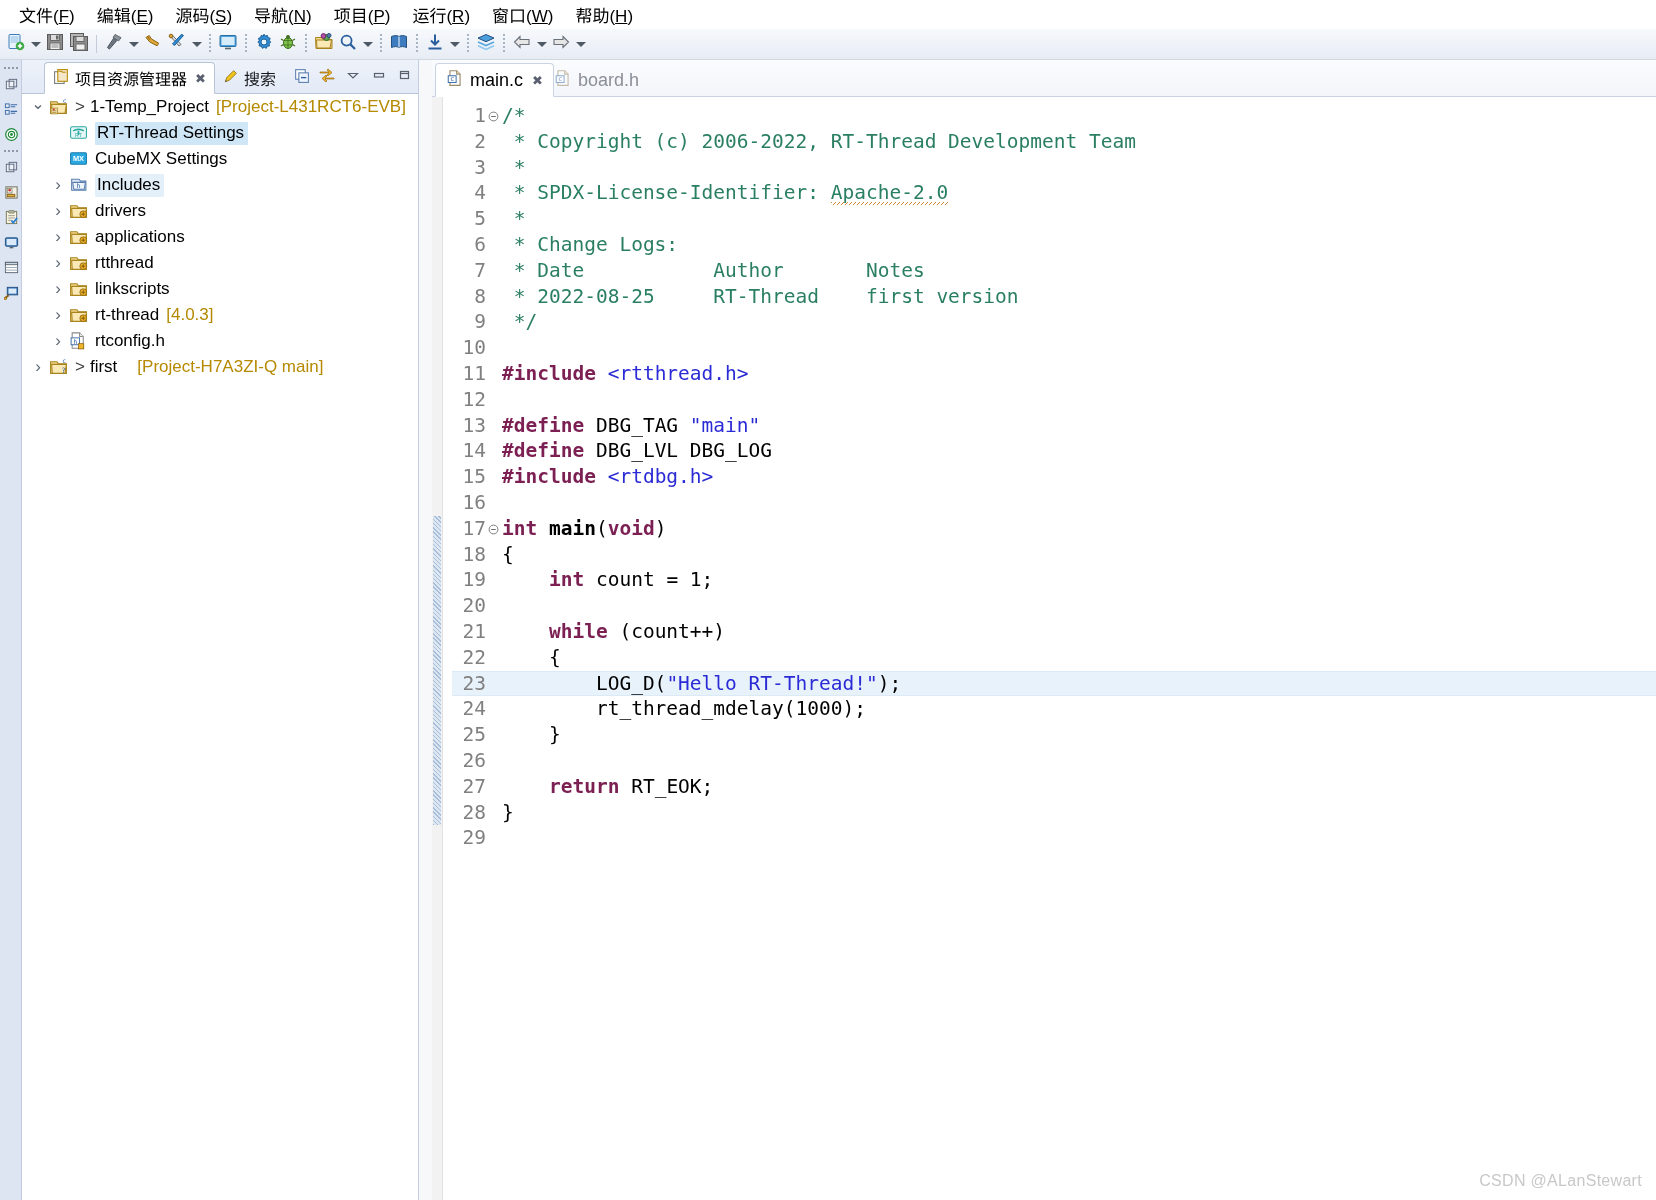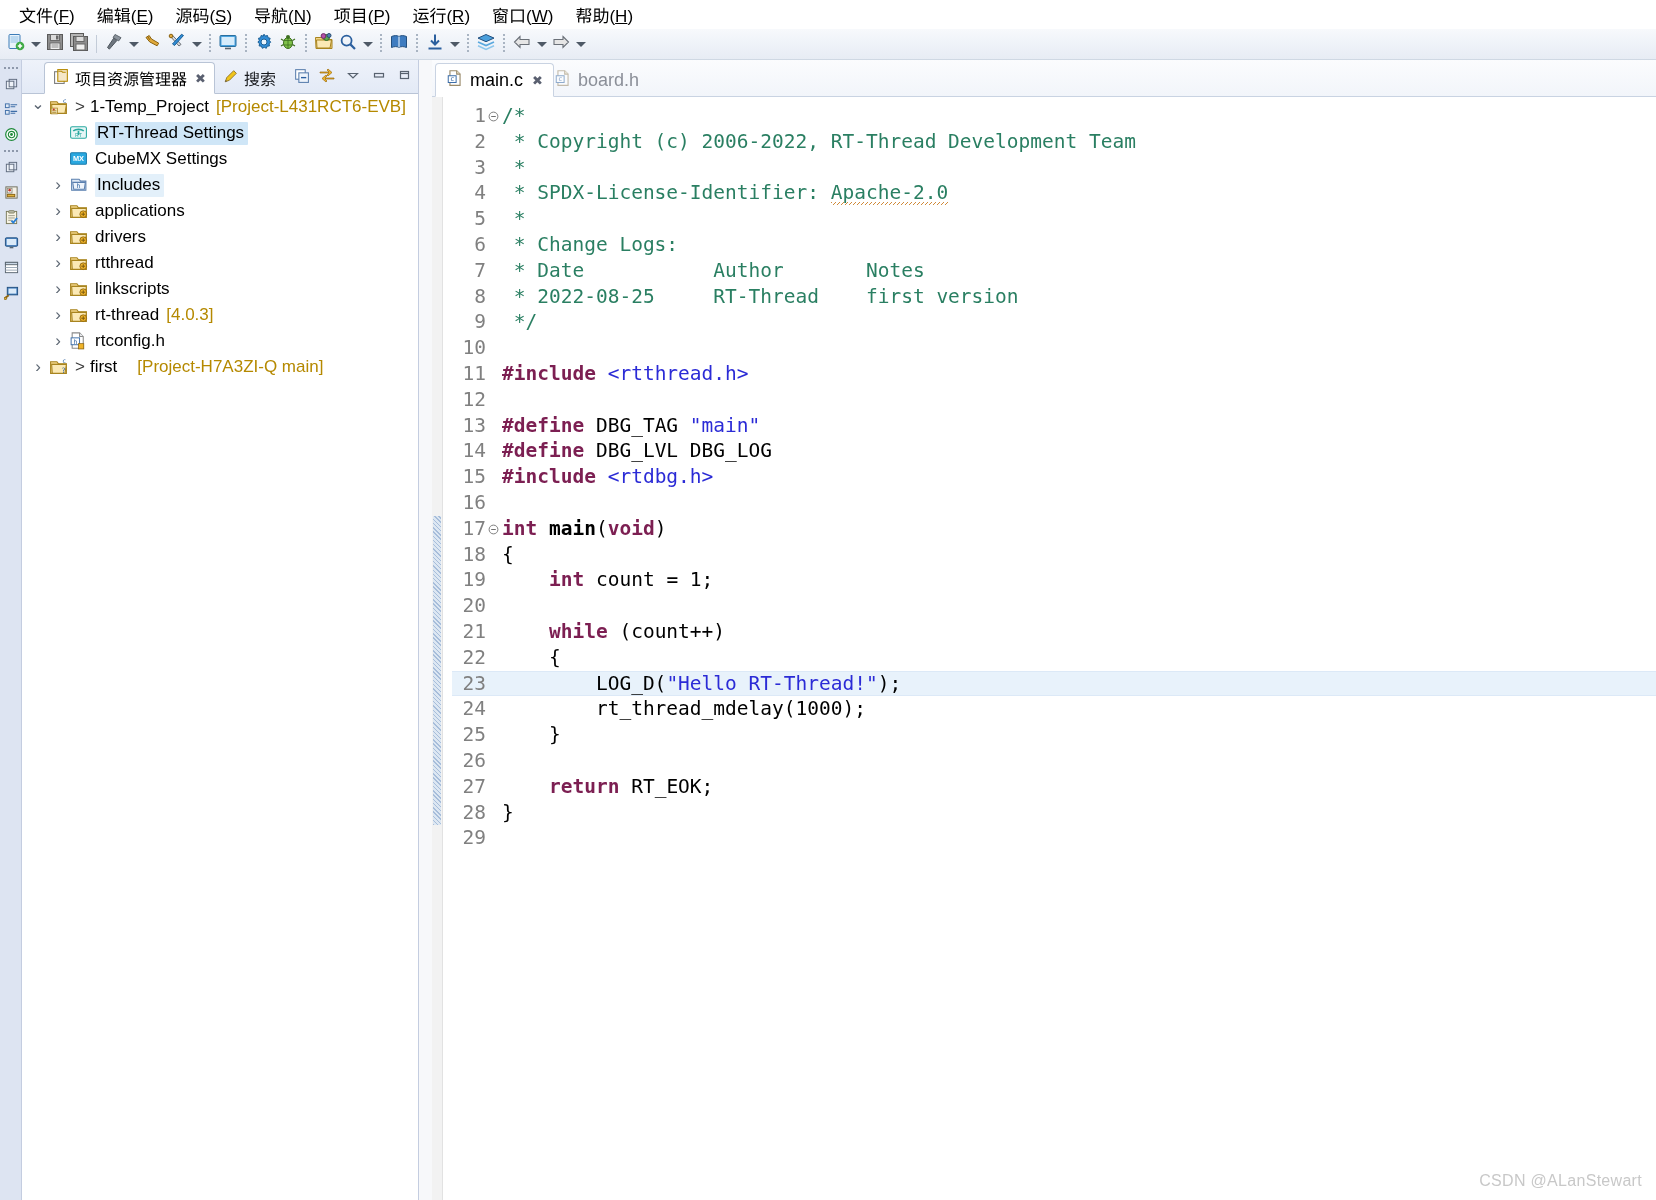--- a/index.html
+++ b/index.html
@@ -661,34 +661,34 @@
           <span class="tindent"></span>
           <span class="twist closed"></span>
           <span class="ticon">
             <svg width="19" height="19" viewBox="0 0 18 18">
               <path d="M1.5 4.5h6l1.5 2h7.5v9h-15z" fill="#f3d68a" stroke="#a8841f"></path>
               <path d="M2.5 7h14l-1.4 8.5h-12z" fill="#fbe9b5" stroke="#a8841f"></path>
               <circle cx="13.5" cy="12.5" r="3.2" fill="#f0b429" stroke="#8a6210" stroke-width="0.8"></circle>
               <path d="M13.5 10.6v3.8M11.6 12.5h3.8" stroke="#7a5a10" stroke-width="0.9"></path>
             </svg>
           </span>
-          <span><span class="tlabel">applications</span></span>
+          <span><span class="tlabel">drivers</span></span>
         </div>
         <div class="trow">
           <span class="tindent"></span>
           <span class="twist closed"></span>
           <span class="ticon">
             <svg width="19" height="19" viewBox="0 0 18 18">
               <path d="M1.5 4.5h6l1.5 2h7.5v9h-15z" fill="#f3d68a" stroke="#a8841f"></path>
               <path d="M2.5 7h14l-1.4 8.5h-12z" fill="#fbe9b5" stroke="#a8841f"></path>
               <circle cx="13.5" cy="12.5" r="3.2" fill="#f0b429" stroke="#8a6210" stroke-width="0.8"></circle>
               <path d="M13.5 10.6v3.8M11.6 12.5h3.8" stroke="#7a5a10" stroke-width="0.9"></path>
             </svg>
           </span>
-          <span><span class="tlabel">drivers</span></span>
+          <span><span class="tlabel">applications</span></span>
         </div>
         <div class="trow">
           <span class="tindent"></span>
           <span class="twist closed"></span>
           <span class="ticon">
             <svg width="19" height="19" viewBox="0 0 18 18">
               <path d="M1.5 4.5h6l1.5 2h7.5v9h-15z" fill="#f3d68a" stroke="#a8841f"></path>
               <path d="M2.5 7h14l-1.4 8.5h-12z" fill="#fbe9b5" stroke="#a8841f"></path>
               <circle cx="13.5" cy="12.5" r="3.2" fill="#f0b429" stroke="#8a6210" stroke-width="0.8"></circle>
               <path d="M13.5 10.6v3.8M11.6 12.5h3.8" stroke="#7a5a10" stroke-width="0.9"></path>

